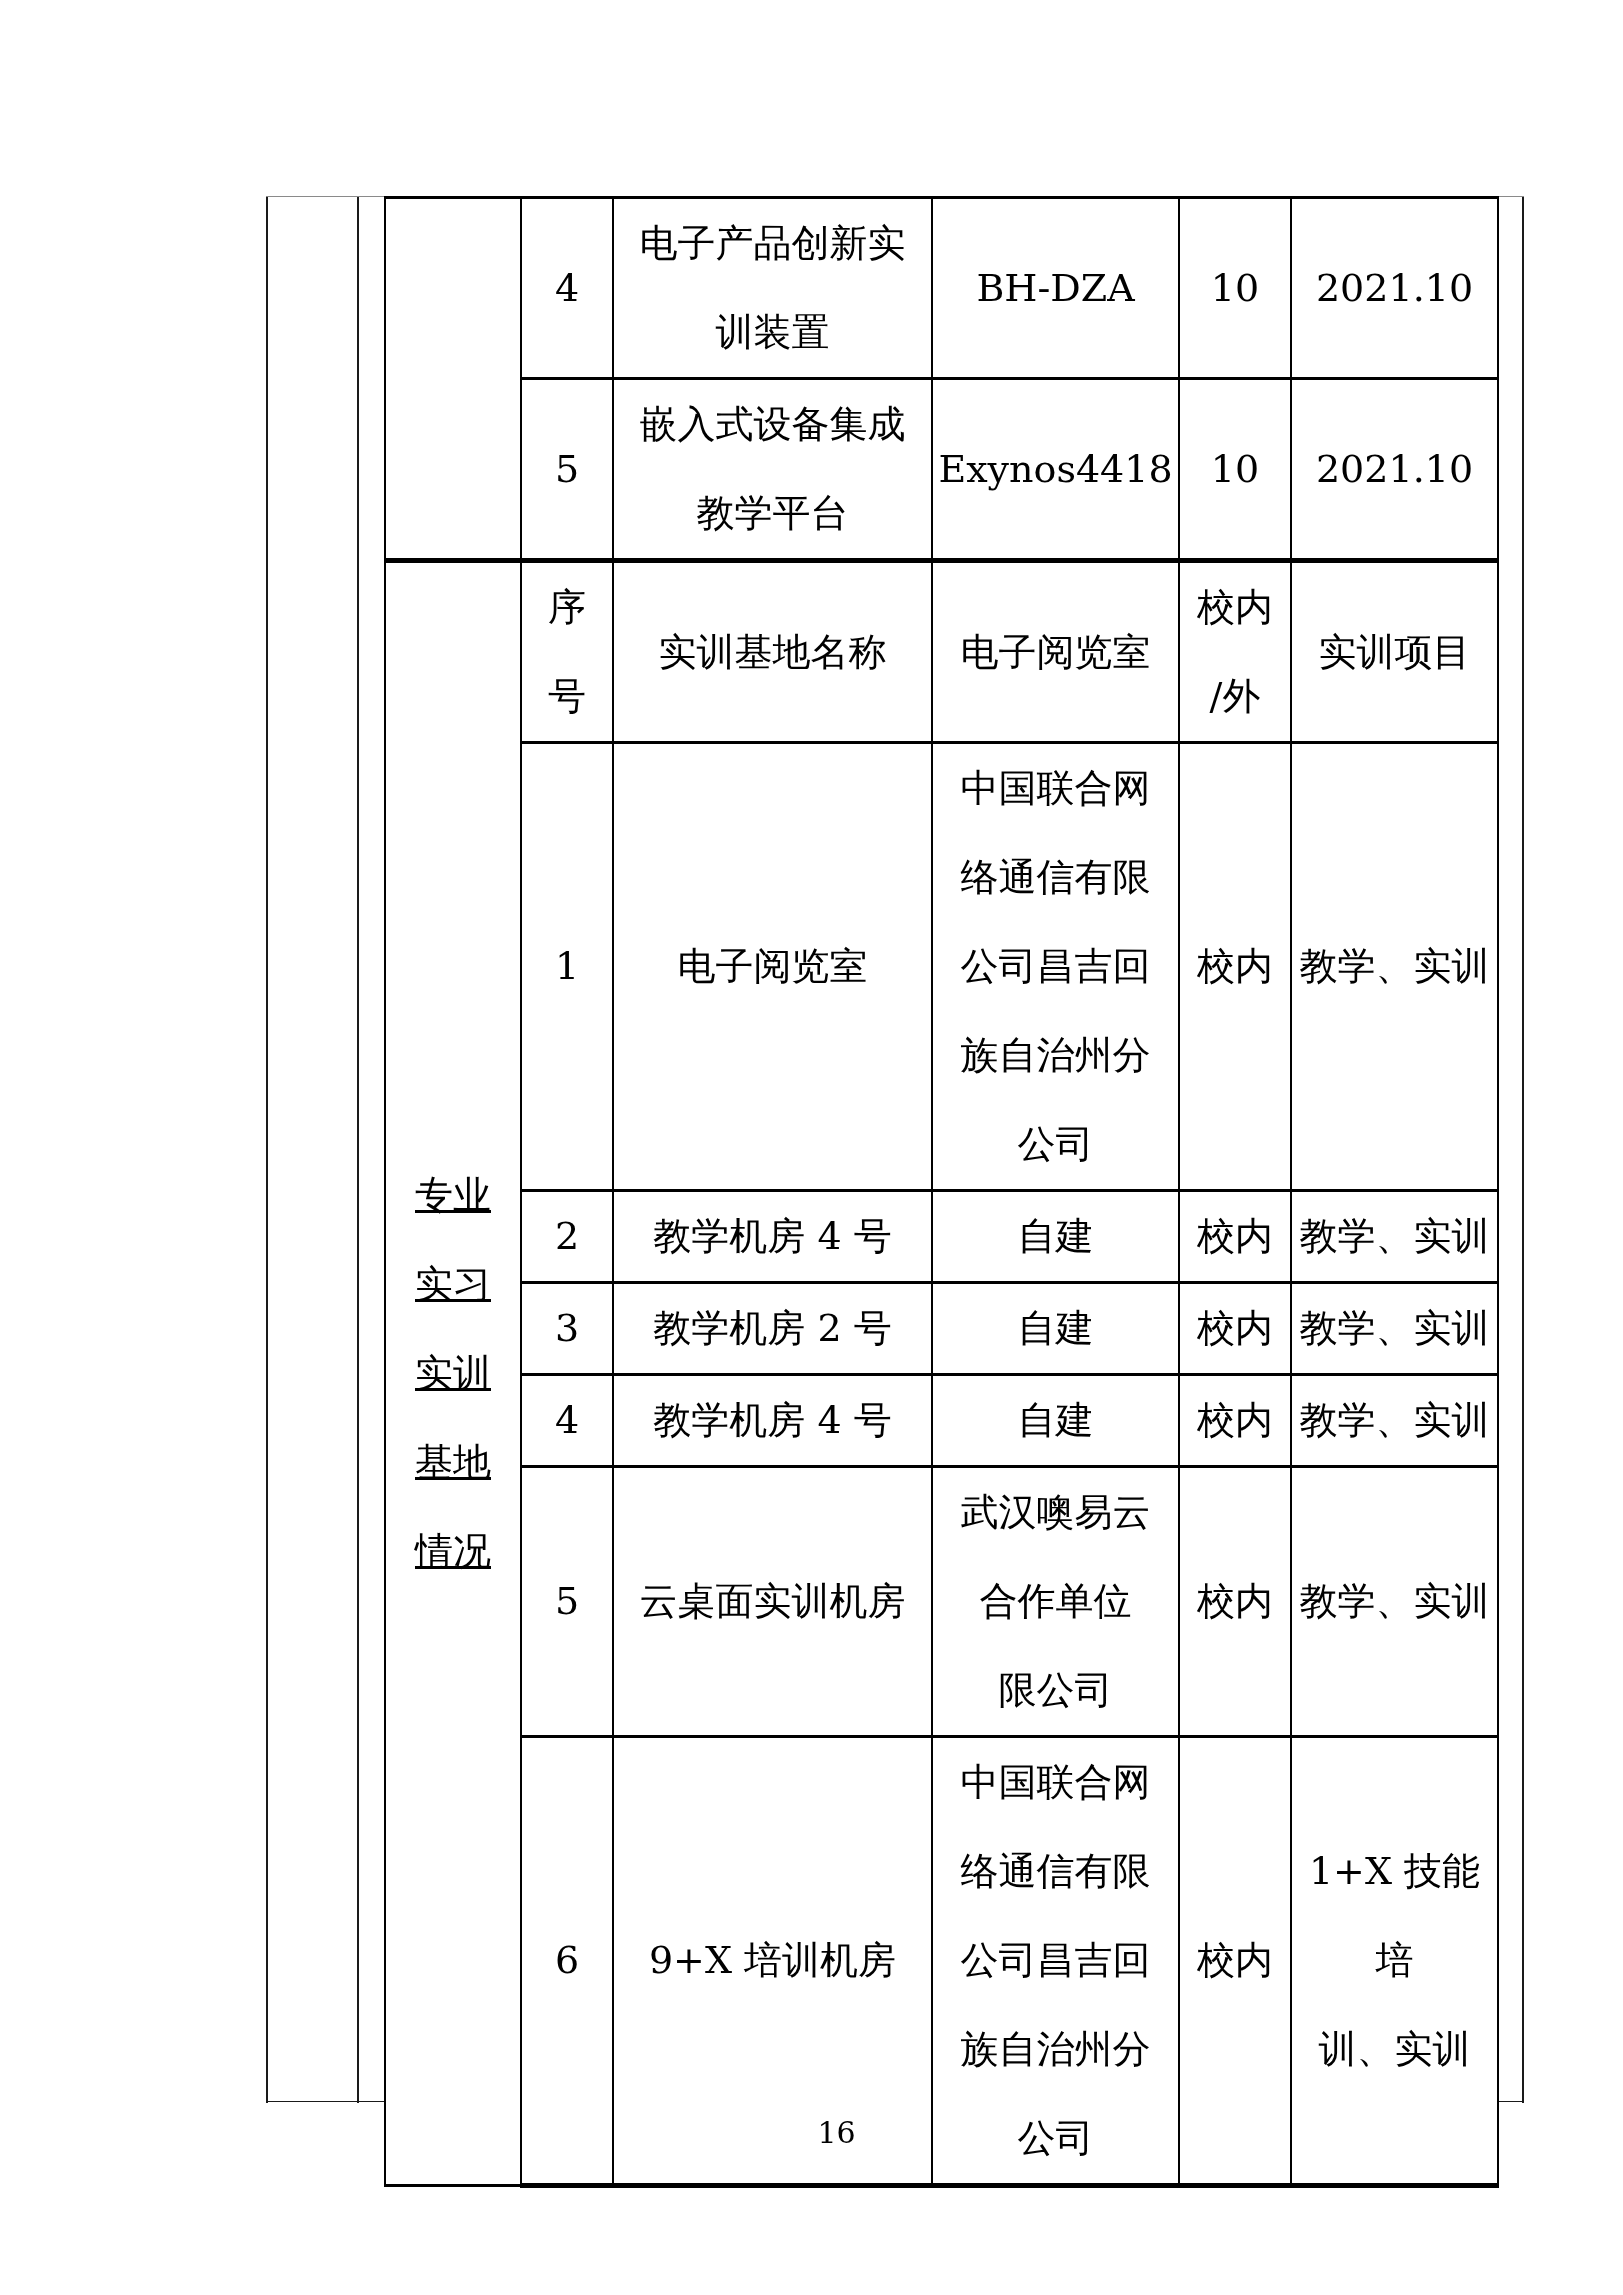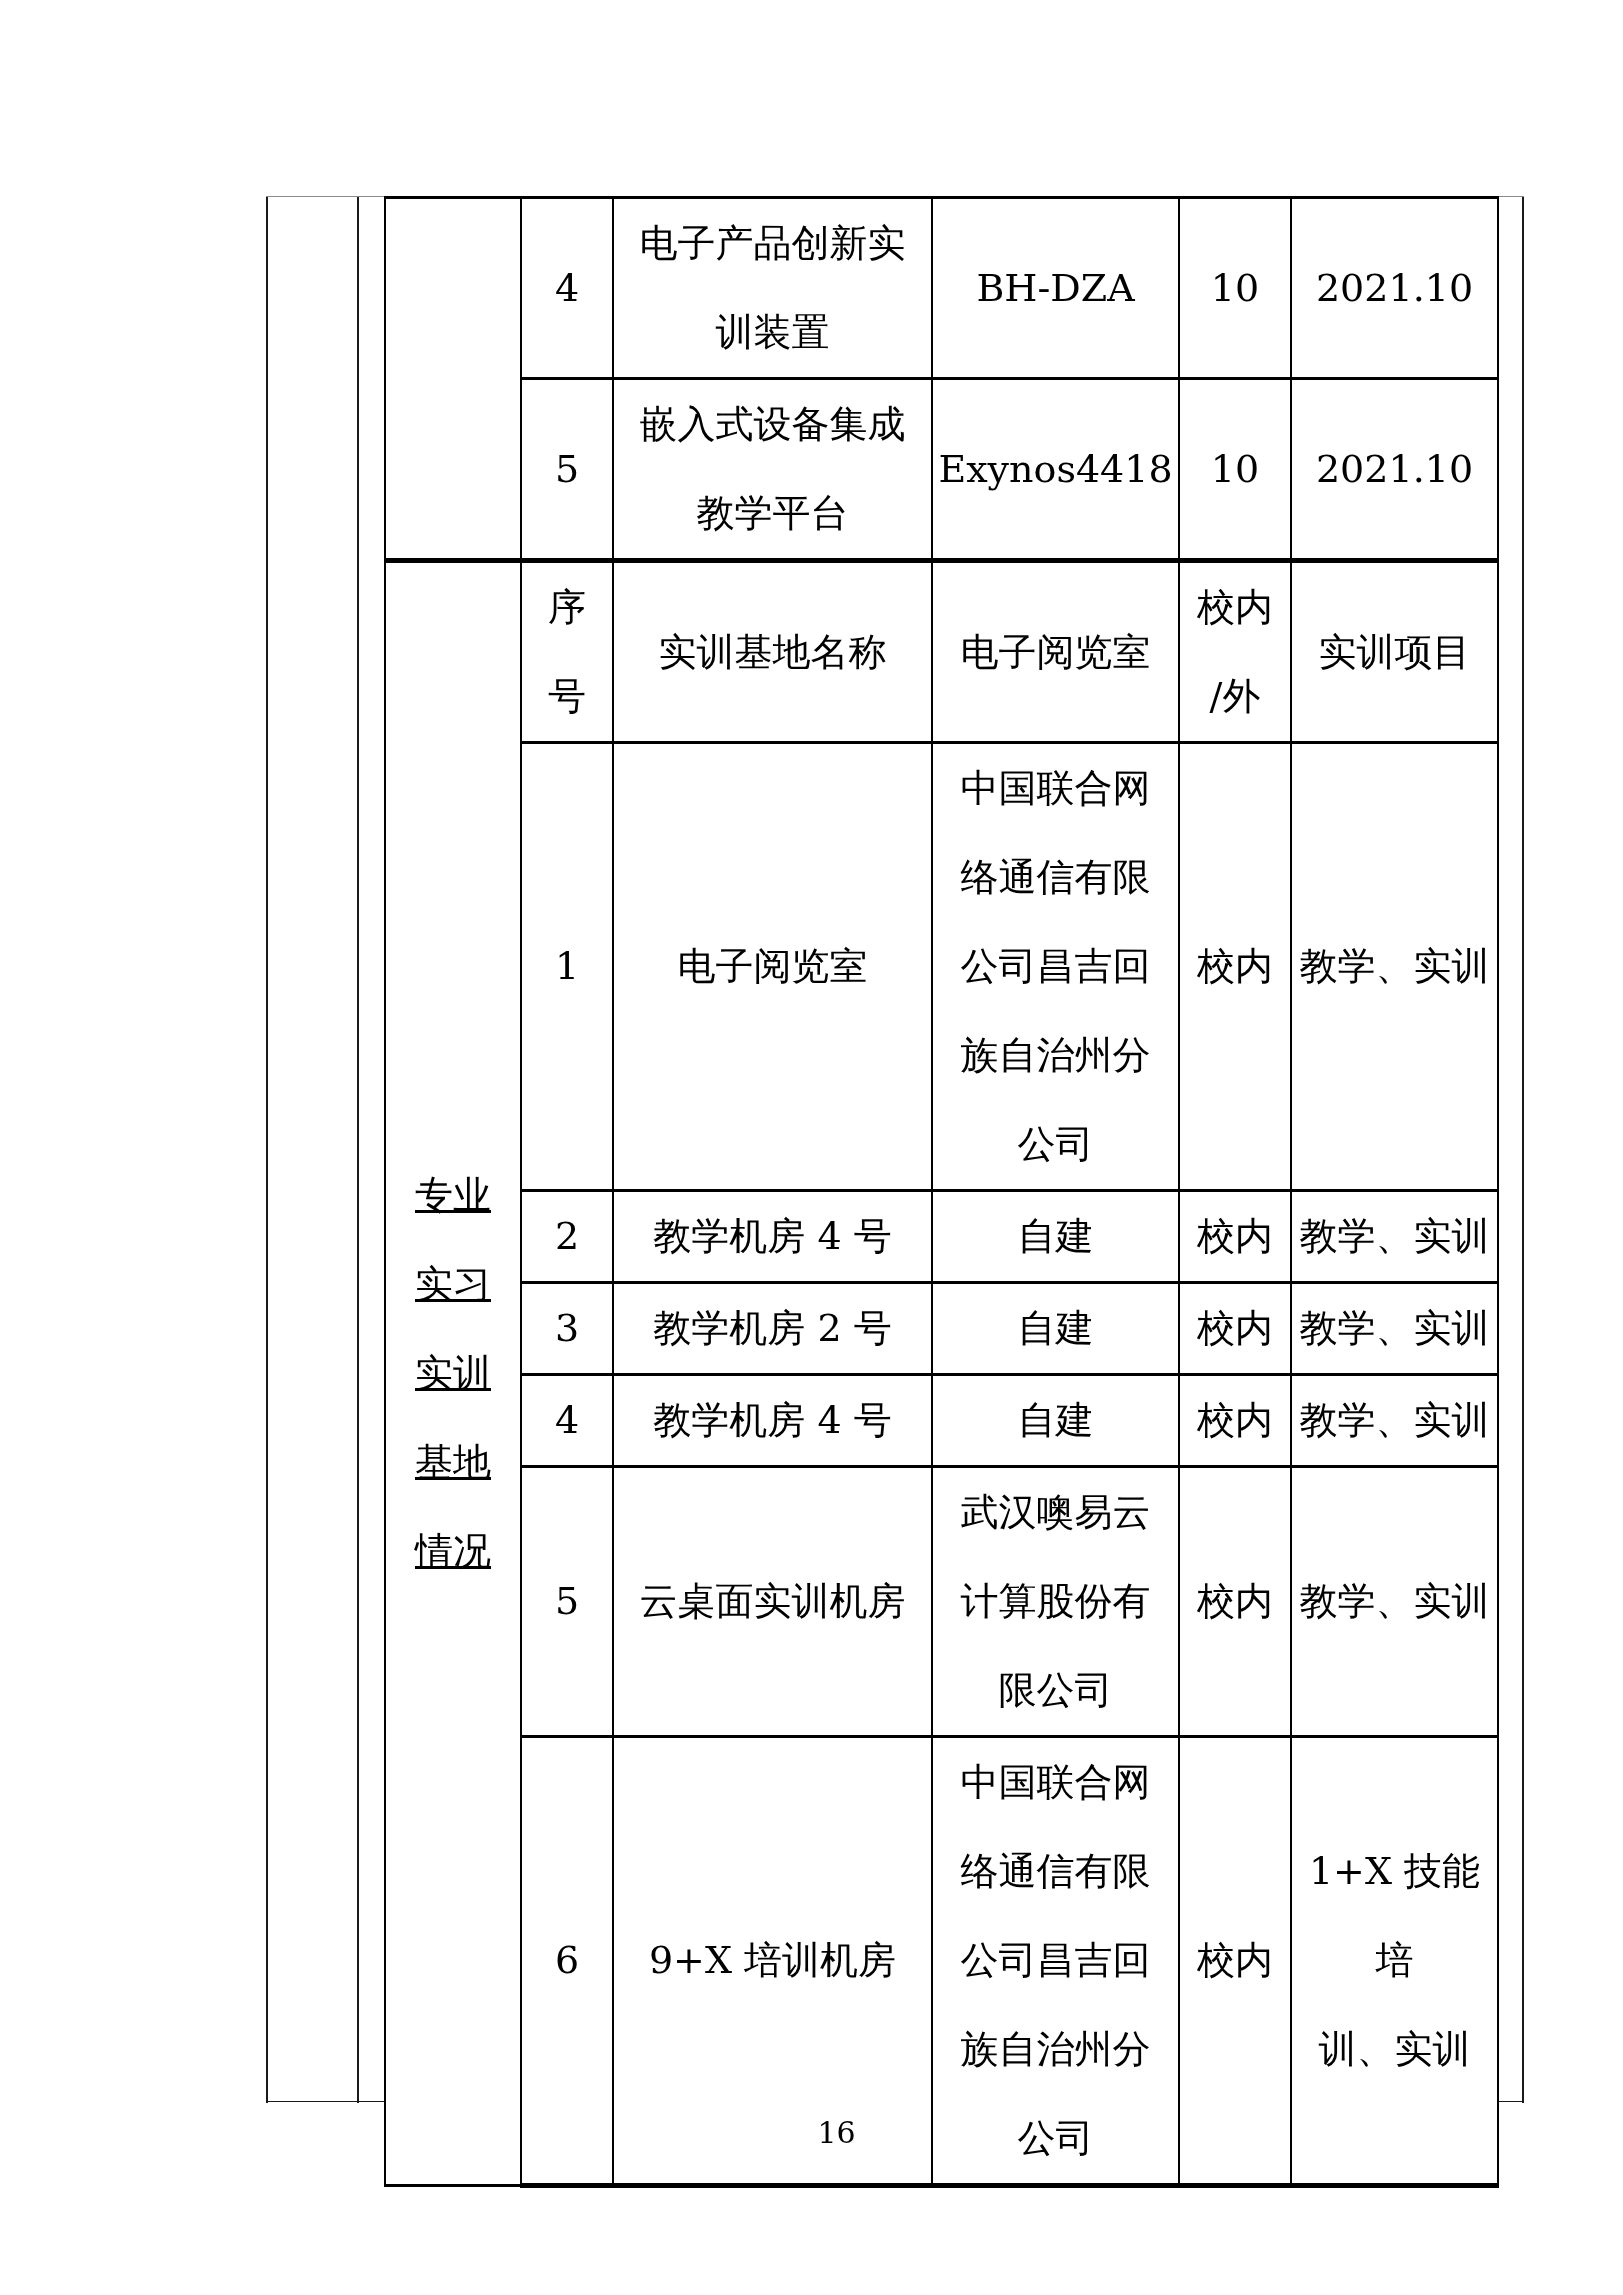--- a/index.html
+++ b/index.html
@@ -124,21 +124,21 @@
       <td class="num">4</td>
       <td>教学机房 4 号</td>
       <td>自建</td>
       <td>校内</td>
       <td>教学、实训</td>
     </tr>
     <tr style="height:270px;">
       <td class="num">5</td>
       <td>云桌面实训机房</td>
       <td>武汉噢易云
-计算股份有
+合作单位
 限公司</td>
       <td>校内</td>
       <td>教学、实训</td>
     </tr>
     <tr class="last" style="height:412px;">
       <td class="num">6</td>
       <td>9+X 培训机房</td>
       <td>中国联合网
 络通信有限
 公司昌吉回

